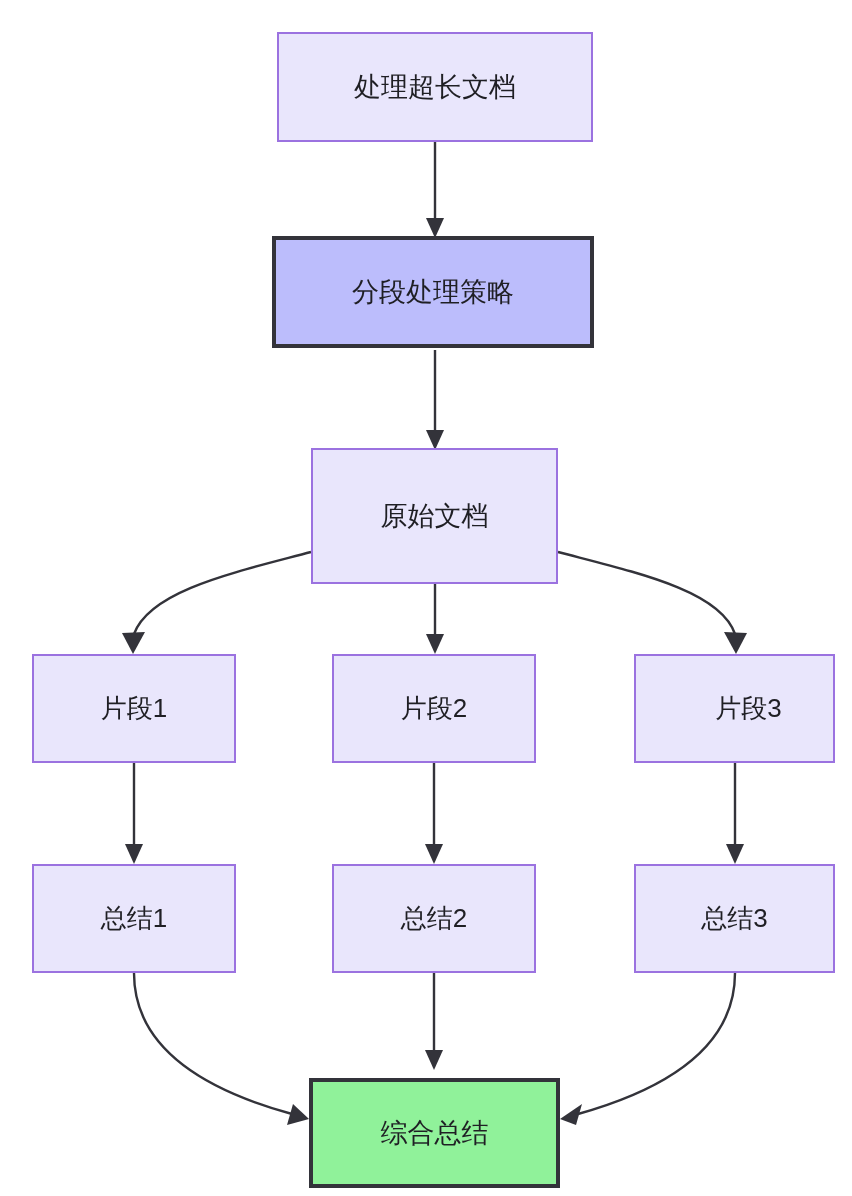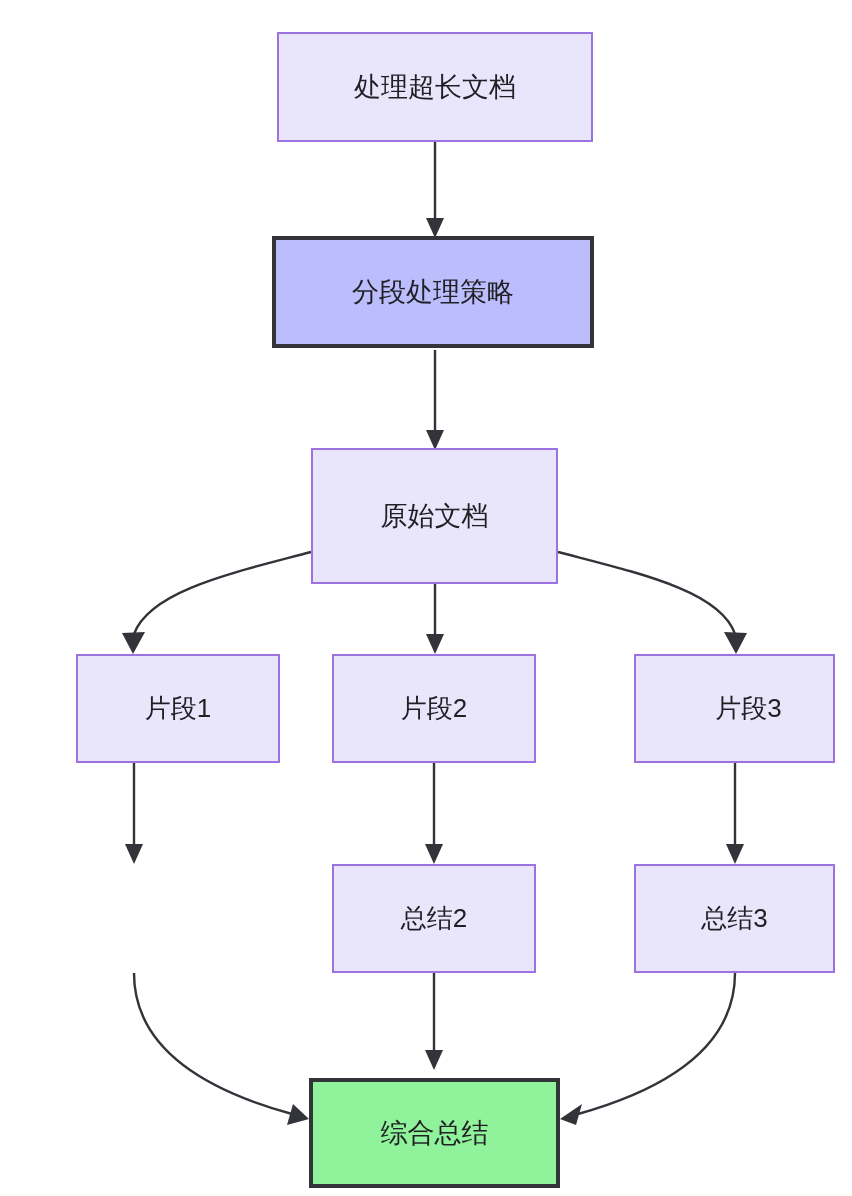--- a/index.html
+++ b/index.html
@@ -133,32 +133,35 @@
   </div>
 
   <div class="node node-default" style="left:277px; top:32px; width:316px; height:110px;">
     <span>处理超长文档</span>
   </div>
 
   <div class="node node-default" style="left:311px; top:448px; width:247px; height:136px;">
     <span>原始文档</span>
   </div>
 
-  <div class="node node-default node-small" style="left:32px; top:654px; width:204px; height:109px;margin-left:44px;">
+  <div class="node node-default node-small" style="left:32px; top:654px; width:204px; height:109px;">
     <span>片段1</span>
   </div>
 
   <div class="node node-default node-small" style="left:332px; top:654px; width:204px; height:109px;">
     <span>片段2</span>
   </div>
 
   <div class="node node-default node-small" style="left:634px; top:654px; width:201px; height:109px;padding-left:28px;">
     <span>片段3</span>
   </div>
 
+  <div class="node node-default node-small" style="left:32px; top:864px; width:204px; height:109px;">
+    <span>总结1</span>
+  </div>
 
   <div class="node node-default node-small" style="left:332px; top:864px; width:204px; height:109px;">
     <span>总结2</span>
   </div>
 
   <div class="node node-default node-small" style="left:634px; top:864px; width:201px; height:109px;">
     <span>总结3</span>
   </div>
 
   <div class="node node-final" style="left:309px; top:1070px; width:251px; height:110px;">

